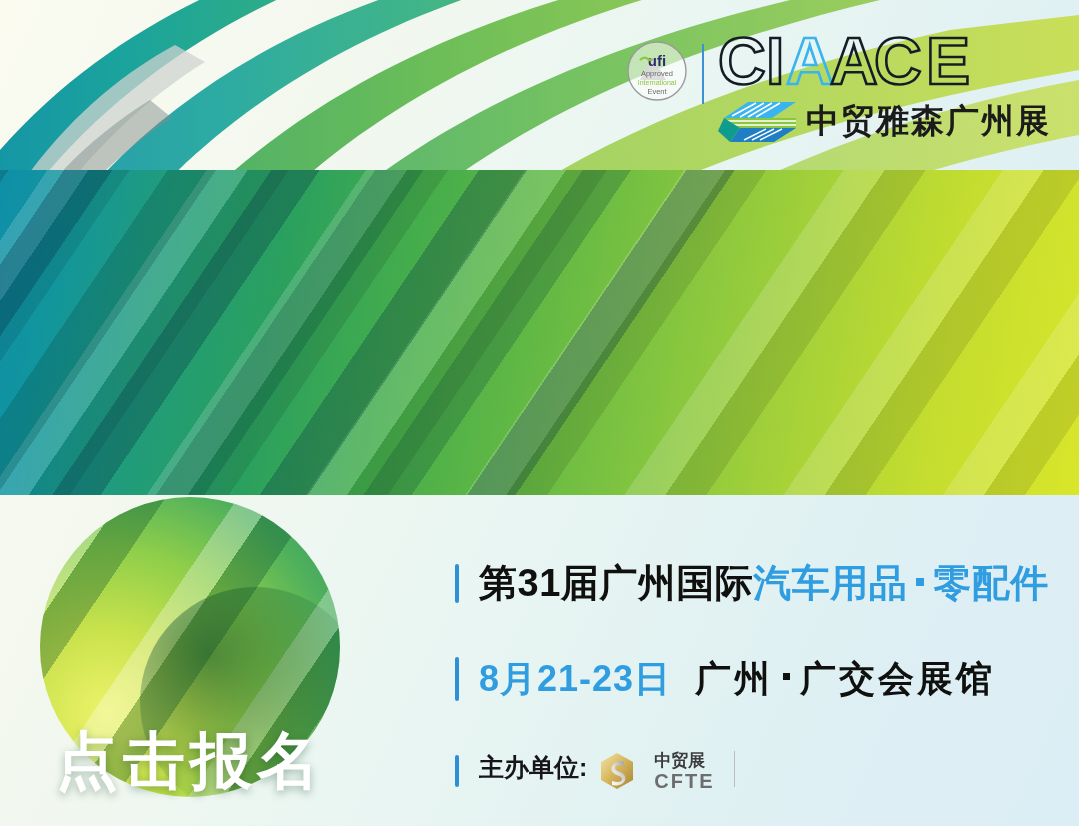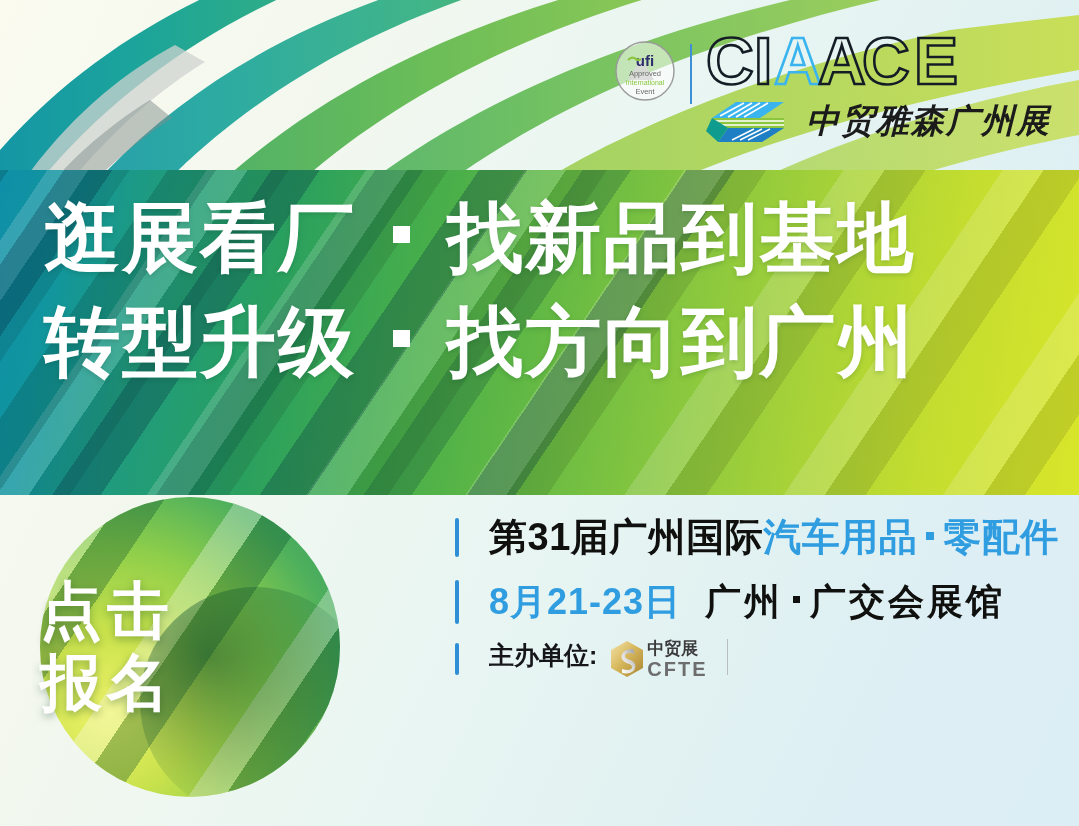--- a/index.html
+++ b/index.html
@@ -93,30 +93,30 @@
        rgba(255,255,255,0) 92px 126px);
   }
   .cta-circle .shade{
     position:absolute; right:-30px; bottom:-20px;
     width:230px; height:230px; border-radius:50%;
     background:radial-gradient(circle at 30% 30%, rgba(0,70,40,.55), rgba(0,70,40,0) 70%);
   }
   .cta-text{
     position:absolute; left:40px; top:497px;
     width:300px; height:300px;
-    display:flex; flex-direction:column;
-    align-items:flex-start; justify-content:center;
+    display:flex; flex-direction:row;
+    align-items:flex-end; justify-content:center;
     color:#fff; font-weight:bold; font-size:62px;
     line-height:72px; letter-spacing:5px;
     text-shadow:0 3px 8px rgba(0,60,30,.35);
   }
 
   
   .info{ position:absolute; left:455px; top:514px; width:600px; }
-  .info-row{ position:relative; padding-left:34px; }
+  .info-row{ position:relative; padding-left:24px;margin-top:46px; }
   .info-row::before{
     content:""; position:absolute; left:0; top:4px; bottom:4px;
     width:4px; background:#2e8fd6; border-radius:2px;
   }
   .r1{ margin-bottom:15px; }
   .r2{ margin-bottom:17px; }
   .r3{ margin-bottom:11px; }
 
   .t-line{
     font-size:38px; line-height:47px; font-weight:bold;
@@ -134,41 +134,41 @@
   .date-line .v{ color:#10100f; letter-spacing:3px; }
   .date-line .sep{
     display:inline-block; width:7px; height:7px; background:#10100f;
     vertical-align:middle; margin:0 10px 9px 10px;
   }
   .gap{ display:inline-block; width:24px; }
 
   
   .org{ display:flex; align-items:flex-start; gap:10px; white-space:nowrap; }
   .org-label{ font-size:25px; font-weight:bold; color:#16161a; letter-spacing:0; }
-  .org-logo{ display:flex; align-items:center; gap:0; }
+  .org-logo{ display:flex; align-items:center; gap:17px; }
   .cfte-mark{ width:40px; height:40px; }
   .cfte-txt{ display:flex; flex-direction:column; line-height:1; }
   .cfte-cn{ font-size:17px; font-weight:bold; color:#3b3b3b; letter-spacing:0px; }
   .cfte-en{ font-size:20px; font-weight:bold; color:#6d6d6d; letter-spacing:2px; margin-top:2px;}
   .v-div{ width:1px; height:36px; background:#b9bdc2; margin:0 9px; }
   .yasn-wrap{ display:flex; align-items:flex-end; gap:6px; }
   .yasn-mark{ display:flex; flex-direction:column; line-height:1; }
   .yasn-word{ font-size:30px; font-weight:bold; color:#2b2b2b; letter-spacing:-1px; }
   .yasn-word .o{ color:#f2a33c; }
   .yasn-sup{ font-size:11px; vertical-align:super; color:#2b2b2b; }
   .yasn-sub{ font-size:8px; letter-spacing:1.2px; color:#7c7c7c; margin-top:2px; font-weight:bold;}
   .yasn-cn{ font-size:26px; font-weight:bold; color:#1d1d1d; letter-spacing:0; margin-left:2px;}
 
   
   .logo-lockup{ position:absolute; right:28px; top:34px; display:flex; align-items:flex-start; gap:14px; }
   .ufi{ width:62px; height:62px; margin-top:6px; }
   .lock-div{ width:2px; height:60px; background:#3d8fd6; margin-top:10px; }
   .brand{ display:flex; flex-direction:column; }
   .ciaace{ height:62px; }
-  .cn-lockup{ display:flex; align-items:center; gap:16px; margin-top:2px;font-style:italic; }
+  .cn-lockup{ display:flex; align-items:center; gap:4px; margin-top:2px; }
   .rib-mark{ width:84px; height:46px; }
   .cn-name{ font-size:33px; font-weight:bold; color:#1b1b1b; letter-spacing:2px; }
 </style>
 </head>
 <body>
 
 <div id="poster">
 
   <div class="stripe-layer">
     <svg id="ribbonSvg" viewBox="0 0 1079 826" preserveAspectRatio="none" aria-hidden="true">
@@ -206,32 +206,20 @@
         <path d="M -30,300 C 25,200 85,140 150,100 L 172,118 C 105,162 45,225 -5,315 Z" fill="#7d8c8a" opacity=".5"></path>
       </g>
     </svg>
   </div>
 
   <div class="band">
     <div class="band-stripes"></div>
     <div class="band-dark"></div>
   </div>
 
-  <div class="headline">
-    <div>
-      <span>逛展看厂</span>
-      <span class="dot"></span>
-      <span>找新品到基地</span>
-    </div>
-    <div>
-      <span>转型升级</span>
-      <span class="dot"></span>
-      <span>找方向到广州</span>
-    </div>
-  </div>
 
   <div class="cta-circle">
     <div class="cs"></div>
     <div class="shade"></div>
   </div>
   <div class="cta-text">
     <span>点击</span>
     <span>报名</span>
   </div>
 

